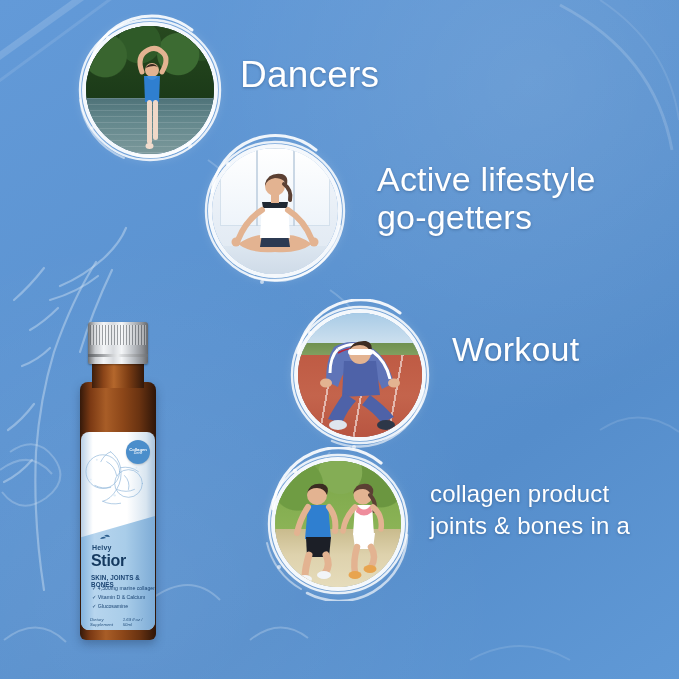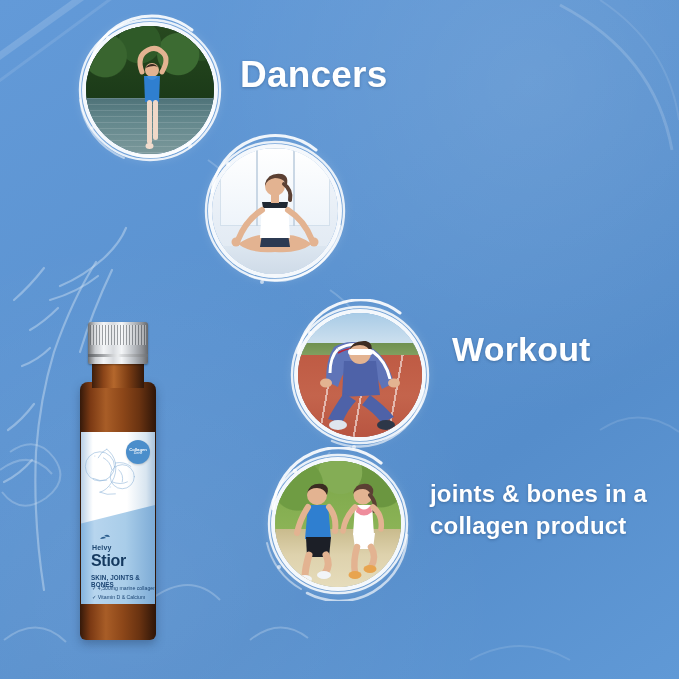--- a/index.html
+++ b/index.html
@@ -68,21 +68,21 @@
     background:
       radial-gradient(circle at 18% 34%, #6f9c43 0 22%, transparent 23%),
       radial-gradient(circle at 52% 16%, #84ad55 0 24%, transparent 25%),
       radial-gradient(circle at 84% 30%, #6b9640 0 21%, transparent 22%),
       linear-gradient(180deg,#79a447,#8cb457);}
   .s4 .path{position:absolute;left:0;bottom:0;width:100%;height:46%;
     background:linear-gradient(180deg,#c9bb8d 0%,#ded2ad 45%,#e6dcbb 100%);}
 
   
   .txt{
-    position:absolute;color:#ffffff;font-weight:700;
+    position:absolute;color:#ffffff;font-weight:400;
     letter-spacing:0.2px;line-height:1.12;
     text-shadow:0 1px 3px rgba(20,50,85,0.35);
   }
   #t-dancers{left:240px;top:54px;font-size:37px;}
   #t-active{left:377px;top:160px;font-size:34px;}
   #t-workout{left:452px;top:330px;font-size:34px;text-align:center;}
   #t-those{left:430px;top:478px;font-size:24px;line-height:1.32;}
 
   
   #bottle{position:absolute;left:40px;top:322px;width:140px;height:320px;}
@@ -95,21 +95,21 @@
     background:repeating-linear-gradient(90deg,rgba(90,95,100,0.55) 0 1px,rgba(255,255,255,0.35) 1px 3px);}
   .cap .band{position:absolute;left:0;right:0;bottom:7px;height:3px;background:linear-gradient(90deg,#5d6064,#e9ebed,#6b6e72);}
   .neck{position:absolute;left:52px;top:40px;width:52px;height:26px;
     background:linear-gradient(90deg,#3c1d0c,#8a4418 22%,#b4672c 42%,#7c3d14 70%,#32180a 100%);}
   .body{
     position:absolute;left:40px;top:60px;width:76px;height:258px;border-radius:8px 8px 6px 6px;
     background:linear-gradient(90deg,#35190a 0%,#7c3a14 14%,#a85d27 34%,#8d4719 56%,#6a3311 78%,#2e1508 100%);
     box-shadow:0 4px 10px rgba(25,45,75,0.35);
   }
   .label{
-    position:absolute;left:41px;top:110px;width:74px;height:172px;border-radius:0;
+    position:absolute;left:41px;top:110px;width:74px;height:198px;border-radius:8px;
     overflow:hidden;
     background:linear-gradient(90deg,#b8cfe6 0%,#ffffff 16%,#ffffff 62%,#d8e5f0 88%,#a9c3dc 100%);
   }
   .label .lower{
     position:absolute;left:0;right:0;bottom:0;height:60%;
     background:linear-gradient(90deg,#84b3dd 0%,#b7d5ee 18%,#a9cde9 60%,#7dabd6 100%);
     clip-path:polygon(0 22%,100% 4%,100% 100%,0 100%);
   }
   .label .arc{position:absolute;left:0;right:0;top:0;height:46%;}
   .badge{
@@ -334,28 +334,32 @@
           </g>
         </svg>
       </div>
     </div>
   </div>
 
   <div class="txt" id="t-dancers">
     <div>Dancers</div>
   </div>
 
+  <div class="txt" id="t-active">
+    <div>Active lifestyle</div>
+    <div>go-getters</div>
+  </div>
 
   <div class="txt" id="t-workout">
     <div>Workout</div>
   </div>
 
   <div class="txt" id="t-those">
+    <div>collagen product</div>
     <div>joints &amp; bones in a</div>
-    <div>collagen product</div>
   </div>
 
   <div id="bottle">
     <div class="body"></div>
     <div class="neck"></div>
     <div class="cap">
       <div class="ribs"></div>
       <div class="band"></div>
     </div>
 

